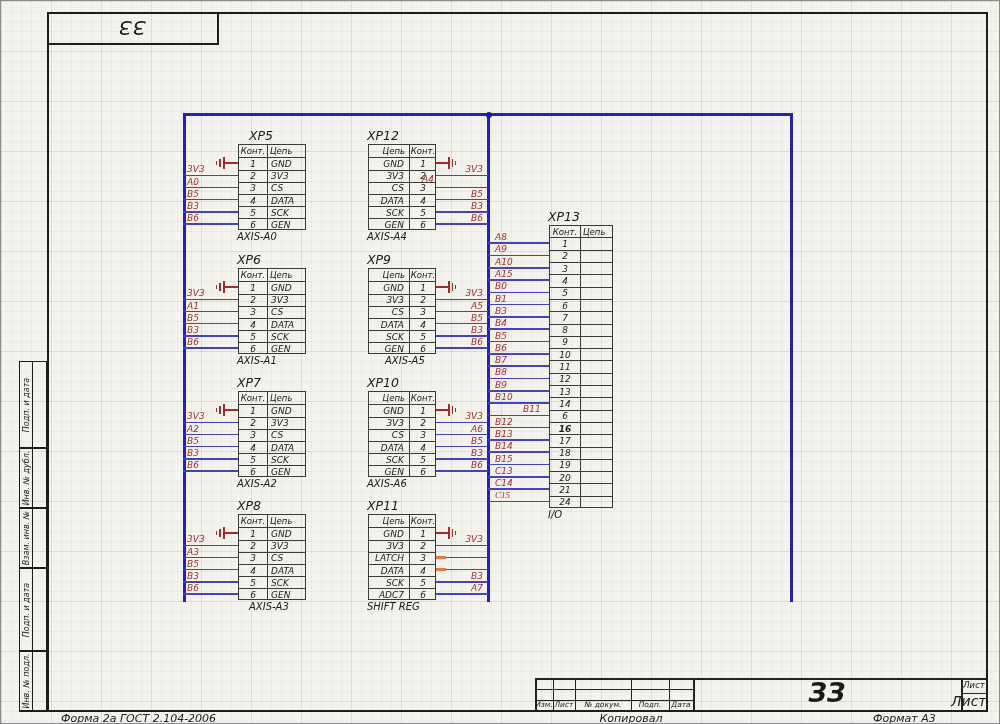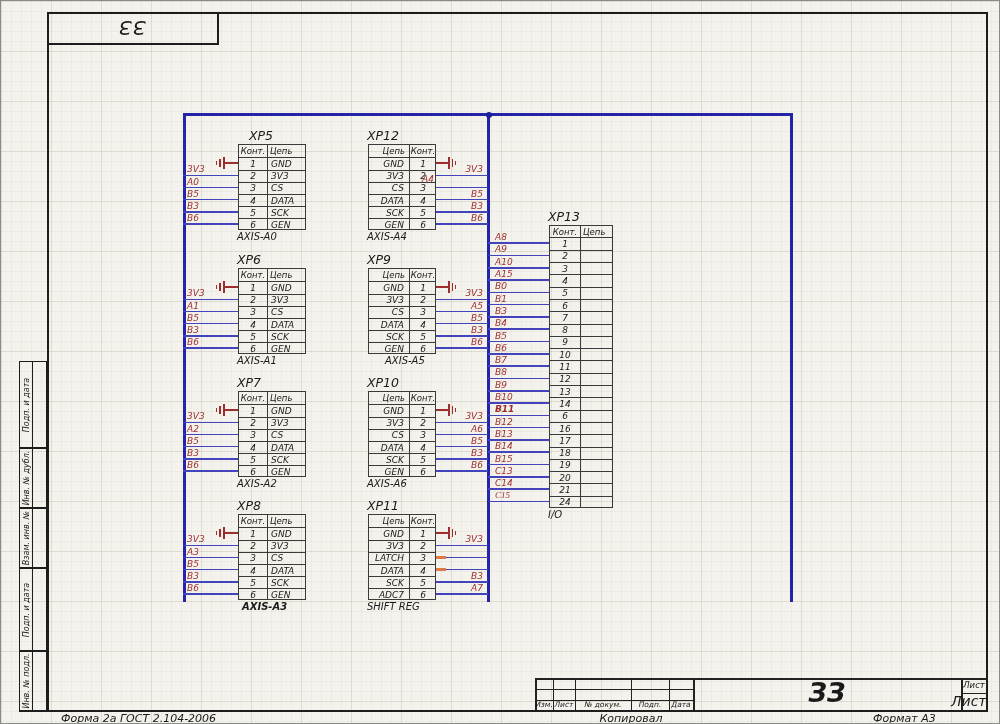--- a/index.html
+++ b/index.html
@@ -259,21 +259,21 @@
       <div class="wire" style="left: 182px; top: 543.5px; width: 55px; background: rgb(67, 67, 187);"></div>
       <div class="netlabel" style="left: 186px; top: 533.3px; color: rgb(156, 46, 46);">3V3</div>
       <div class="wire" style="left: 182px; top: 555.7px; width: 55px; background: rgb(67, 67, 187);"></div>
       <div class="netlabel" style="left: 186px; top: 545.5px; color: rgb(156, 46, 46);">A3</div>
       <div class="wire" style="left: 182px; top: 567.9px; width: 55px; background: rgb(67, 67, 187);"></div>
       <div class="netlabel" style="left: 186px; top: 557.7px; color: rgb(156, 46, 46);">B5</div>
       <div class="wire" style="left: 182px; top: 580.1px; width: 55px; background: rgb(67, 67, 187);"></div>
       <div class="netlabel" style="left: 186px; top: 569.9px; color: rgb(156, 46, 46);">B3</div>
       <div class="wire" style="left: 182px; top: 592.3px; width: 55px; background: rgb(67, 67, 187);"></div>
       <div class="netlabel" style="left: 186px; top: 582.1px; color: rgb(156, 46, 46);">B6</div>
-      <div class="cfooter" style="left: 241px; top: 600.2px; font-weight: bold;">AXIS-A3</div>
+      <div class="cfooter" style="left: 248px; top: 600.2px;">AXIS-A3</div>
       <div class="ctitle" style="left: 366px; top: 127px;">XP12</div>
       <div class="ctable" style="left: 367px; top: 143px; width: 68px; height: 86.2px;">
         <div class="cdiv" style="left: 40px;"></div>
         <div class="rline" style="top: 12.4px;"></div>
         <div class="rline" style="top: 24.6px;"></div>
         <div class="rline" style="top: 36.8px;"></div>
         <div class="rline" style="top: 49px;"></div>
         <div class="rline" style="top: 61.2px;"></div>
         <div class="rline" style="top: 73.4px;"></div>
         <div class="hcell" style="left: 40px; width: 28px; text-align: center; top: 0px;">Конт.</div>
@@ -458,21 +458,21 @@
         <div class="cell" style="left: 0px; width: 30px; top: 73.5px; text-align: center; line-height: 12.3px;">6</div>
         <div class="cell" style="left: 0px; width: 30px; top: 85.8px; text-align: center; line-height: 12.3px;">7</div>
         <div class="cell" style="left: 0px; width: 30px; top: 98.1px; text-align: center; line-height: 12.3px;">8</div>
         <div class="cell" style="left: 0px; width: 30px; top: 110.4px; text-align: center; line-height: 12.3px;">9</div>
         <div class="cell" style="left: 0px; width: 30px; top: 122.7px; text-align: center; line-height: 12.3px;">10</div>
         <div class="cell" style="left: 0px; width: 30px; top: 135px; text-align: center; line-height: 12.3px;">11</div>
         <div class="cell" style="left: 0px; width: 30px; top: 147.3px; text-align: center; line-height: 12.3px;">12</div>
         <div class="cell" style="left: 0px; width: 30px; top: 159.6px; text-align: center; line-height: 12.3px;">13</div>
         <div class="cell" style="left: 0px; width: 30px; top: 171.9px; text-align: center; line-height: 12.3px;">14</div>
         <div class="cell" style="left: 0px; width: 30px; top: 184.2px; text-align: center; line-height: 12.3px;">6</div>
-        <div class="cell" style="left: 0px; width: 30px; top: 196.5px; text-align: center; line-height: 12.3px;">16</div>
+        <div class="cell" style="left: 0px; width: 30px; top: 196.5px; text-align: center; line-height: 12.3px; font-weight: bold;">16</div>
         <div class="cell" style="left: 0px; width: 30px; top: 208.8px; text-align: center; line-height: 12.3px;">17</div>
         <div class="cell" style="left: 0px; width: 30px; top: 221.1px; text-align: center; line-height: 12.3px;">18</div>
         <div class="cell" style="left: 0px; width: 30px; top: 233.4px; text-align: center; line-height: 12.3px;">19</div>
         <div class="cell" style="left: 0px; width: 30px; top: 245.7px; text-align: center; line-height: 12.3px;">20</div>
         <div class="cell" style="left: 0px; width: 30px; top: 258px; text-align: center; line-height: 12.3px;">21</div>
         <div class="cell" style="left: 0px; width: 30px; top: 270.3px; text-align: center; line-height: 12.3px;">24</div>
       </div>
       <div class="wire" style="left: 487px; top: 241.35px; width: 61px; background: rgb(67, 67, 187);"></div>
       <div class="netlabel" style="left: 494px; top: 231.15px; color: rgb(156, 46, 46);">A8</div>
       <div class="wire" style="left: 487px; top: 253.65px; width: 61px; background: rgb(67, 67, 187);"></div>
@@ -495,21 +495,21 @@
       <div class="netlabel" style="left: 494px; top: 341.85px; color: rgb(156, 46, 46);">B6</div>
       <div class="wire" style="left: 487px; top: 364.35px; width: 61px; background: rgb(67, 67, 187);"></div>
       <div class="netlabel" style="left: 494px; top: 354.15px; color: rgb(156, 46, 46);">B7</div>
       <div class="wire" style="left: 487px; top: 376.65px; width: 61px; background: rgb(67, 67, 187);"></div>
       <div class="netlabel" style="left: 494px; top: 366.45px; color: rgb(156, 46, 46);">B8</div>
       <div class="wire" style="left: 487px; top: 388.95px; width: 61px; background: rgb(67, 67, 187);"></div>
       <div class="netlabel" style="left: 494px; top: 378.75px; color: rgb(156, 46, 46);">B9</div>
       <div class="wire" style="left: 487px; top: 401.25px; width: 61px; background: rgb(67, 67, 187);"></div>
       <div class="netlabel" style="left: 494px; top: 391.05px; color: rgb(156, 46, 46);">B10</div>
       <div class="wire" style="left: 487px; top: 413.55px; width: 61px; background: rgb(67, 67, 187);"></div>
-      <div class="netlabel" style="left: 494px; top: 403.35px; color: rgb(156, 46, 46); font-weight: bold;">B11</div>
+      <div class="netlabel" style="left: 522px; top: 403.35px; color: rgb(156, 46, 46);">B11</div>
       <div class="wire" style="left: 487px; top: 425.85px; width: 61px; background: rgb(67, 67, 187);"></div>
       <div class="netlabel" style="left: 494px; top: 415.65px; color: rgb(156, 46, 46);">B12</div>
       <div class="wire" style="left: 487px; top: 438.15px; width: 61px; background: rgb(67, 67, 187);"></div>
       <div class="netlabel" style="left: 494px; top: 427.95px; color: rgb(156, 46, 46);">B13</div>
       <div class="wire" style="left: 487px; top: 450.45px; width: 61px; background: rgb(67, 67, 187);"></div>
       <div class="netlabel" style="left: 494px; top: 440.25px; color: rgb(156, 46, 46);">B14</div>
       <div class="wire" style="left: 487px; top: 462.75px; width: 61px; background: rgb(67, 67, 187);"></div>
       <div class="netlabel" style="left: 494px; top: 452.55px; color: rgb(156, 46, 46);">B15</div>
       <div class="wire" style="left: 487px; top: 475.05px; width: 61px; background: rgb(67, 67, 187);"></div>
       <div class="netlabel" style="left: 494px; top: 464.85px; color: rgb(156, 46, 46);">C13</div>

